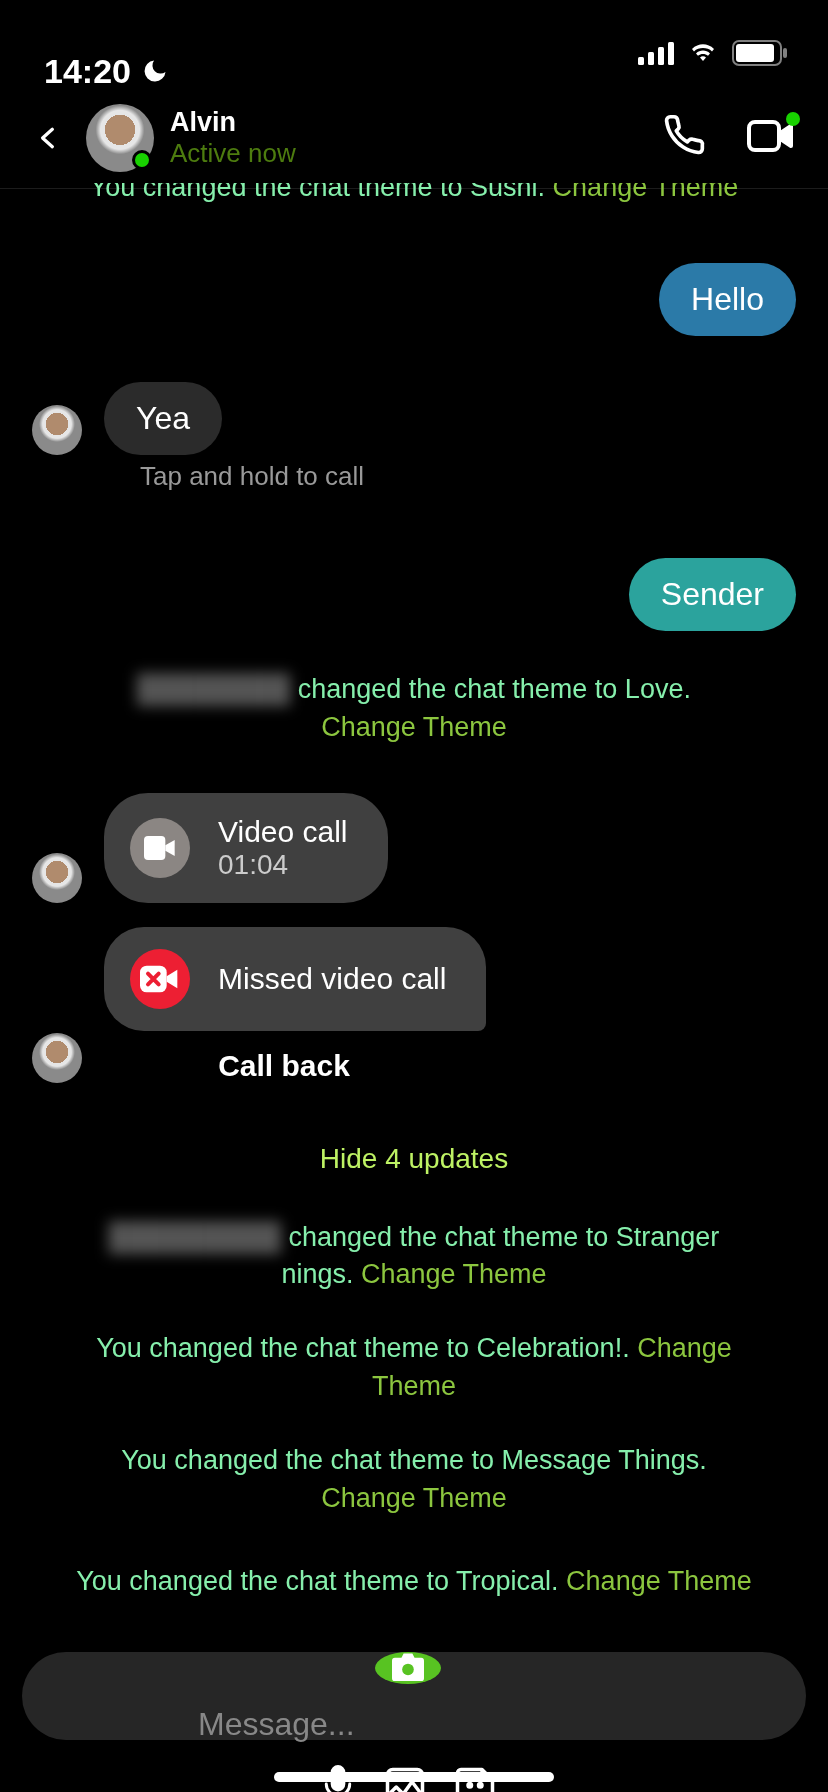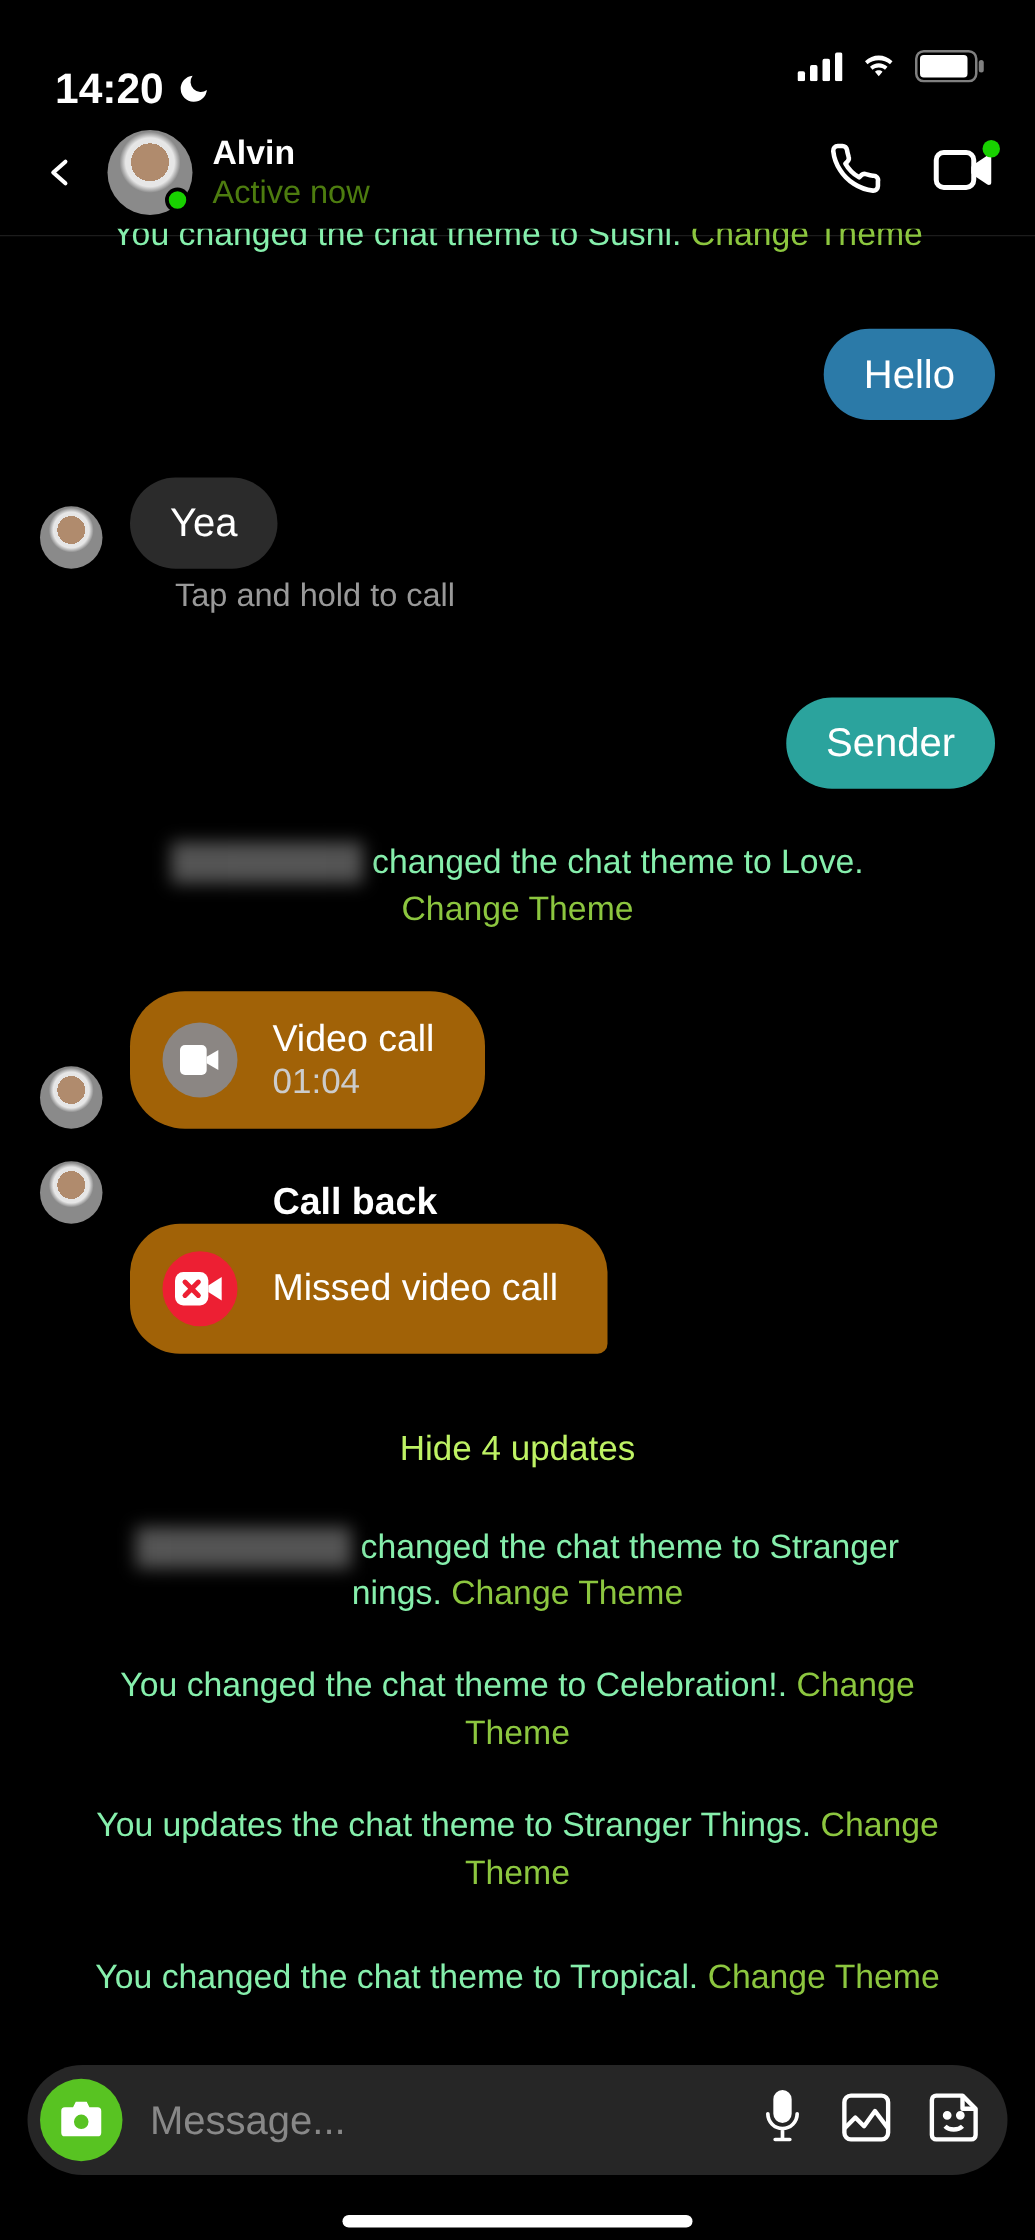--- a/index.html
+++ b/index.html
@@ -23,31 +23,31 @@
   .sys-line.cut { margin-top:-6px; overflow:hidden; height:34px; display:flex; align-items:flex-end; justify-content:center; }
   .sys-link { color:#8cc63f; font-weight:400; }
   .bubble-row { display:flex; align-items:flex-end; gap:22px; }
   .bubble-row.right { justify-content:flex-end; }
   .msg-avatar { width:50px; height:50px; border-radius:50%; background: radial-gradient(circle at 50% 38%, #b08b6d 28%, #e6e6e6 28% 36%, #8a8a8a 45%); flex-shrink:0; }
   .bubble { padding: 18px 32px; font-size:32px; border-radius:40px; }
   .bubble.sent1 { background:#2b7aa8; color:#fff; }
   .bubble.sent2 { background:#2ba39d; color:#fff; }
   .bubble.recv { background:#2b2b2b; }
   .under-note { color:#999; font-size:26px; margin-left:108px; margin-top:6px; }
-  .call-card { background:#a16207; border-radius:44px; padding:22px 40px 22px 26px; display:flex; align-items:center; gap:28px; }
+  .call-card { background:#404040; border-radius:44px; padding:22px 40px 22px 26px; display:flex; align-items:center; gap:28px; }
   .call-icon { width:60px; height:60px; border-radius:50%; background:#8b8683; display:flex; align-items:center; justify-content:center; }
   .call-icon.missed { background:#ed1f33; }
   .call-title { font-size:30px; font-weight:500; }
   .call-sub { font-size:28px; color:#ccc; }
   .call-back { text-align:center; font-size:30px; font-weight:600; margin-top:26px; }
   .hide-upd { text-align:center; color:#bef264; font-size:28px; font-weight:500; margin-top:60px; }
   .vanish { text-align:center; color:#999; font-size:28px; margin-top:48px; }
   .redact { display:inline-block; background:#000; filter:blur(7px); color:#555; }
   .sys-text { color:#86efac; }
-  .composer { position:absolute; bottom:52px; left:22px; right:22px; height:88px; background:#262626; border-radius:44px; display:flex; align-items:center; padding:0 22px 0 10px; gap:22px; }
+  .composer { position:absolute; bottom:52px; left:22px; right:22px; height:88px; background:#262626; border-radius:44px; display:flex; align-items:center; padding:0 22px 0 10px; gap:22px;flex-direction:column; }
   .cam-btn { width:66px; height:66px; background:#58c322; border-radius:50%; display:flex; align-items:center; justify-content:center; }
   .msg-input { flex:1; background:transparent; border:none; color:#fff; font-size:32px; outline:none; }
   .msg-input::placeholder { color:#888; }
   .comp-actions { display:flex; gap:28px; align-items:center; }
   .home-ind { position:absolute; bottom:10px; left:50%; transform:translateX(-50%); width:280px; height:10px; background:#fff; border-radius:5px; }
   .spacer { height:46px; }
   .spacer-sm { height:24px; }
 </style>
 </head>
 <body>
@@ -155,61 +155,61 @@
       </div>
       <div>
         <div class="call-title">Video call</div>
         <div class="call-sub">01:04</div>
       </div>
     </div>
   </div>
 
   <div class="spacer-sm"></div>
 
-  <div class="bubble-row" style="margin-top:-8px;">
-    <div class="msg-avatar"></div>
-    <div style="width:360px">
-        <div class="call-back">Call back</div>
-      </div>
-  </div>
   <div class="bubble-row">
     <div style="width:50px; flex-shrink:0;"></div>
     <div style="flex-direction:column;">
       <div class="call-card" style="border-radius:40px 40px 8px 40px;">
         <div class="call-icon missed">
           <svg width="40" height="28" viewBox="0 0 30 20" fill="#fff">
               <rect x="0" y="0" width="20" height="20" rx="5"></rect>
               <path d="M20 8l8-5v14l-8-5z"></path>
               <path d="M6 6l8 8M14 6l-8 8" stroke="#ed1f33" stroke-width="3" stroke-linecap="round"></path>
             </svg>
         </div>
         <div class="call-title">Missed video call</div>
       </div>
     </div>
   </div>
+  <div class="bubble-row" style="margin-top:-8px;">
+    <div class="msg-avatar"></div>
+    <div style="width:360px">
+        <div class="call-back">Call back</div>
+      </div>
+  </div>
 
   <div class="hide-upd">Hide 4 updates</div>
 
   <div style="height:44px"></div>
 
   <div class="sys-line" style="padding:0 70px;">
     <span class="redact">█████████</span>
     <span class="sys-text">changed the chat theme to Stranger nings. </span><span class="sys-link">Change Theme</span>
   </div>
 
   <div style="height:36px"></div>
 
   <div class="sys-line" style="padding:0 60px;">
     <span class="sys-text">You changed the chat theme to Celebration!. </span><span class="sys-link">Change Theme</span>
   </div>
 
   <div style="height:36px"></div>
 
   <div class="sys-line" style="padding:0 44px;">
-    <span class="sys-text">You updates the chat theme to Stranger Things. </span><span class="sys-link">Change Theme</span>
+    <span class="sys-text">You changed the chat theme to Message Things. </span><span class="sys-link">Change Theme</span>
   </div>
 
   <div style="height:36px"></div>
 
   <div class="sys-line">
     <span class="sys-text">You changed the chat theme to Tropical. </span><span class="sys-link">Change Theme</span>
   </div>
 
   <div class="vanish">Swipe up to turn on vanish mode</div>
 

